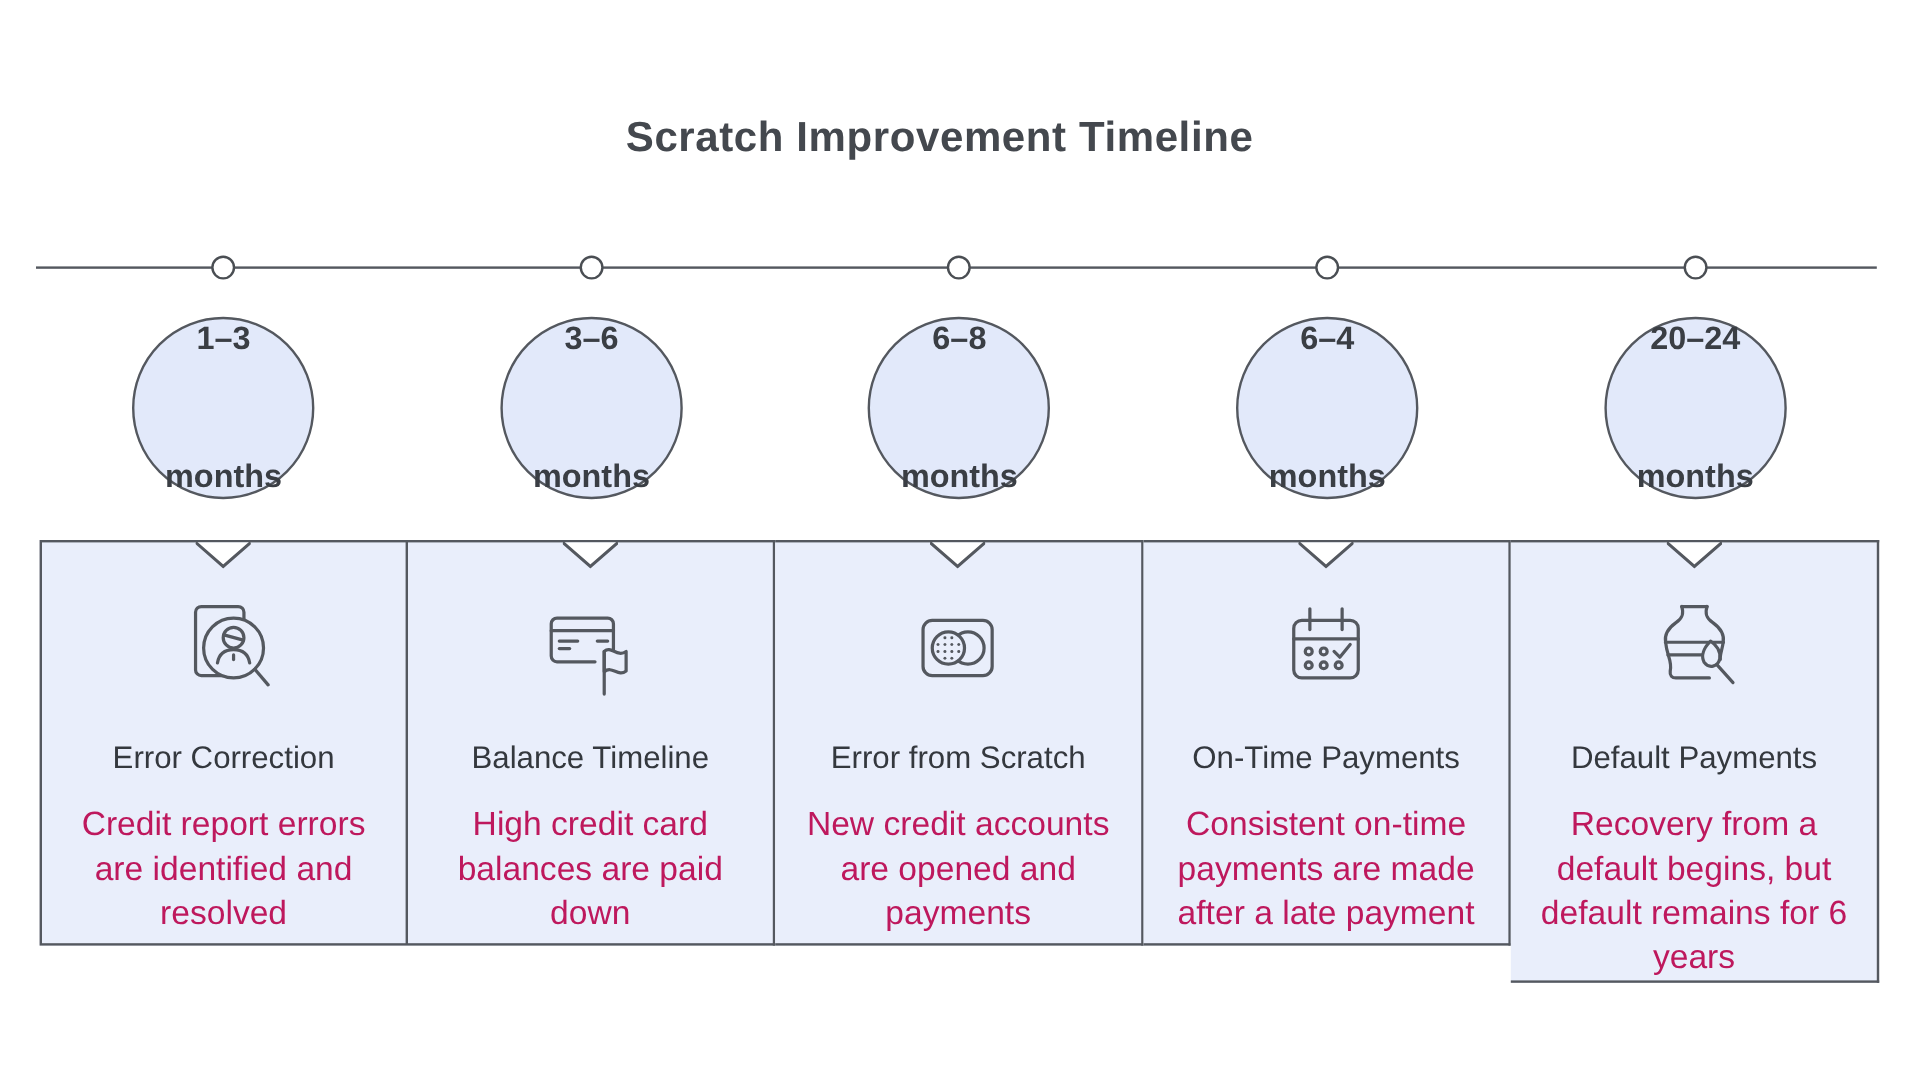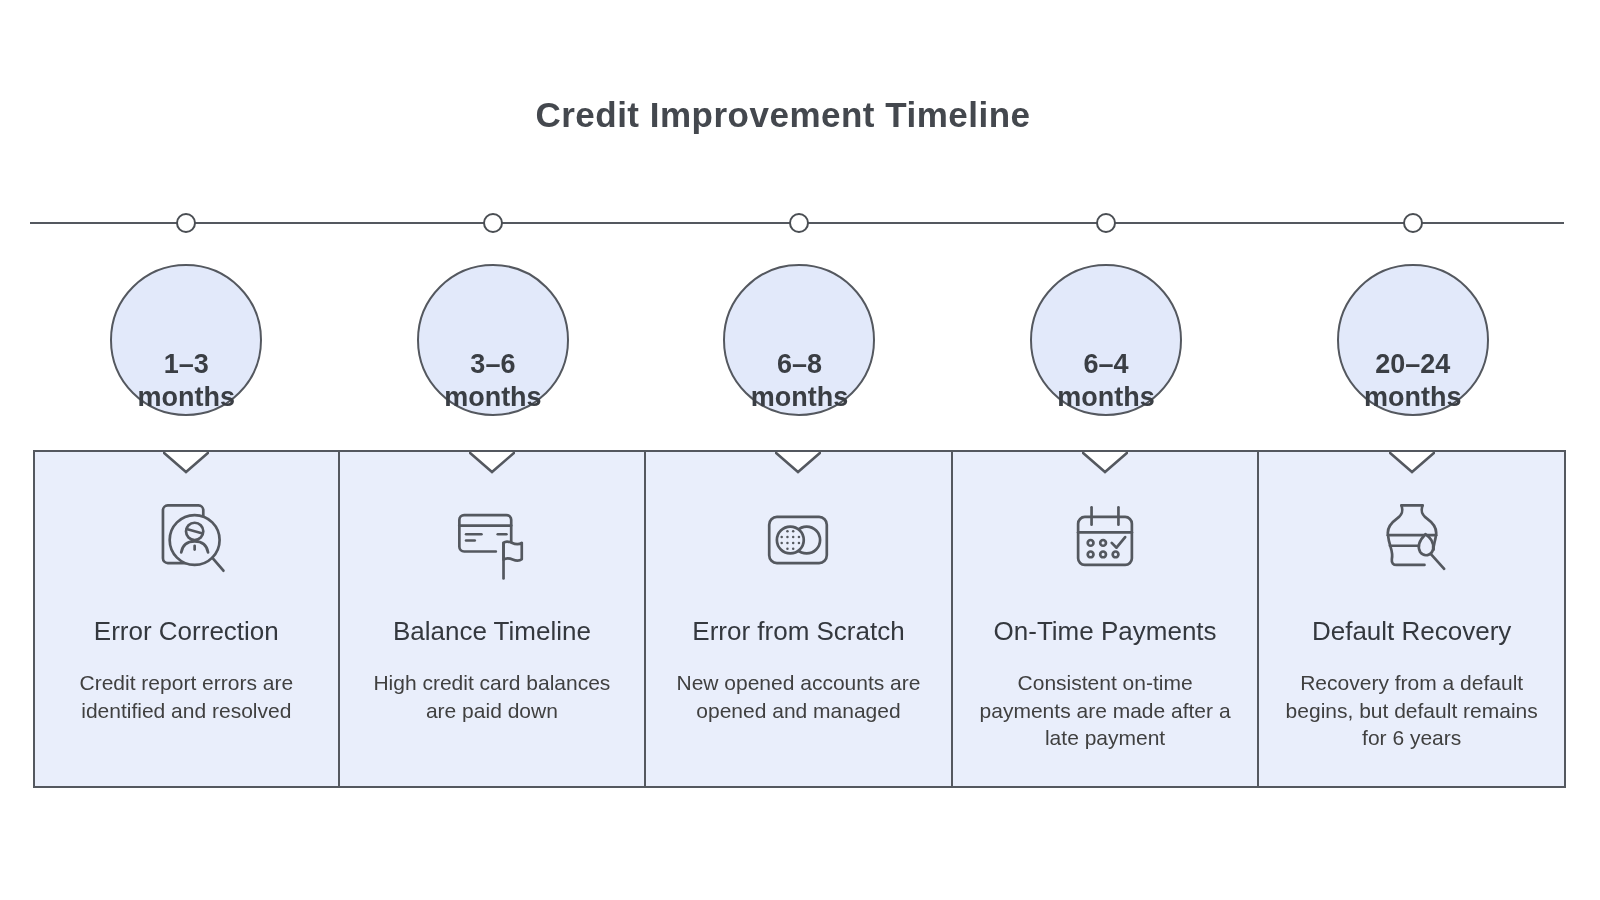--- a/index.html
+++ b/index.html
@@ -50,21 +50,21 @@
   }
   .badge {
     margin-top: 31px;
     width: 152px; height: 152px;
     border-radius: 50%;
     background: var(--badge-fill);
     border: 2px solid var(--stroke);
     display: flex;
     flex-direction: column;
     align-items: center;
-    justify-content: flex-end;
+    justify-content: space-between;
     text-align: center;
     font-weight: 700;
     font-size: 27px;
     line-height: 1.22;
     color: var(--text-dark);
     flex: 0 0 auto;
   }
   .card {
     margin-top: 34px;
     align-self: stretch;
@@ -112,32 +112,32 @@
     stroke-linejoin: round;
   }
   .icon-dot { fill: var(--stroke); stroke: none; }
   .card-title {
     margin-top: 28px;
     font-size: 26px;
     color: #34383e;
   }
   .card-desc {
     margin-top: 22px;
-    font-size: 21px;
+    font-size: 28px;
     line-height: 1.32;
-    color: #404040;
+    color: #be185d;
     max-width: 258px;
     margin-left: auto;
     margin-right: auto;
   }
 </style>
 </head>
 <body style="--stroke: #54585f; --badge-fill: #e2e9fa; --card-fill: #e9eefb; --text-dark: #3a3e44; background: rgb(255, 255, 255);">
 
-<h1 class="page-title">Credit Improvement Timeline</h1>
+<h1 class="page-title">Scratch Improvement Timeline</h1>
 
 <div class="timeline-line"></div>
 
 <div class="stage-area" id="stage-area">
   <div class="column">
     <div class="node"></div>
     <div class="badge">
       <div>1–3</div>
       <div>months</div>
     </div>
@@ -210,21 +210,21 @@
     <circle class="icon-dot" cx="51" cy="47" r="1.3"></circle>
     <circle class="icon-dot" cx="33" cy="53" r="1.3"></circle>
     <circle class="icon-dot" cx="39" cy="53" r="1.3"></circle>
     <circle class="icon-dot" cx="45" cy="53" r="1.3"></circle>
     <circle class="icon-dot" cx="51" cy="53" r="1.3"></circle>
     <circle class="icon-dot" cx="39" cy="59" r="1.3"></circle>
     <circle class="icon-dot" cx="45" cy="59" r="1.3"></circle>
   </svg>
         </div>
       <div class="card-title">Error from Scratch</div>
-      <div class="card-desc">New opened accounts are opened and managed</div>
+      <div class="card-desc">New credit accounts are opened and payments</div>
     </div>
   </div>
 
   <div class="column">
     <div class="node"></div>
     <div class="badge">
       <div>6–4</div>
       <div>months</div>
     </div>
     <div class="card">
@@ -266,17 +266,17 @@
     <path class="icon-line" d="M39 14 C41 20 40 24 34 28 C27 33 24 39 25 45"></path>
     <path class="icon-line" d="M61 14 C59 20 60 24 66 28 C73 33 76 39 75 45"></path>
     <path class="icon-line" d="M25 45 H75"></path>
     <path class="icon-line" d="M25 45 C26 57 31 61 29 70 C28.5 74 30.5 76 34 76 H63"></path>
     <path class="icon-line" d="M75 45 C74 52 72 56 72.5 60"></path>
     <path class="icon-line" d="M27 56 H57"></path>
     <path class="icon-mask" d="M64 44 C58 50 55.5 57 58.5 62.5 C62.5 68 70.5 66.5 72 59.5 C73.2 53 69 47 64 44 Z"></path>
     <path class="icon-line" d="M69.5 64.5 L83.5 80"></path>
   </svg>
         </div>
-      <div class="card-title">Default Recovery</div>
+      <div class="card-title">Default Payments</div>
       <div class="card-desc">Recovery from a default begins, but default remains for 6 years</div>
     </div>
   </div>
 </div>
 
 </body></html>

